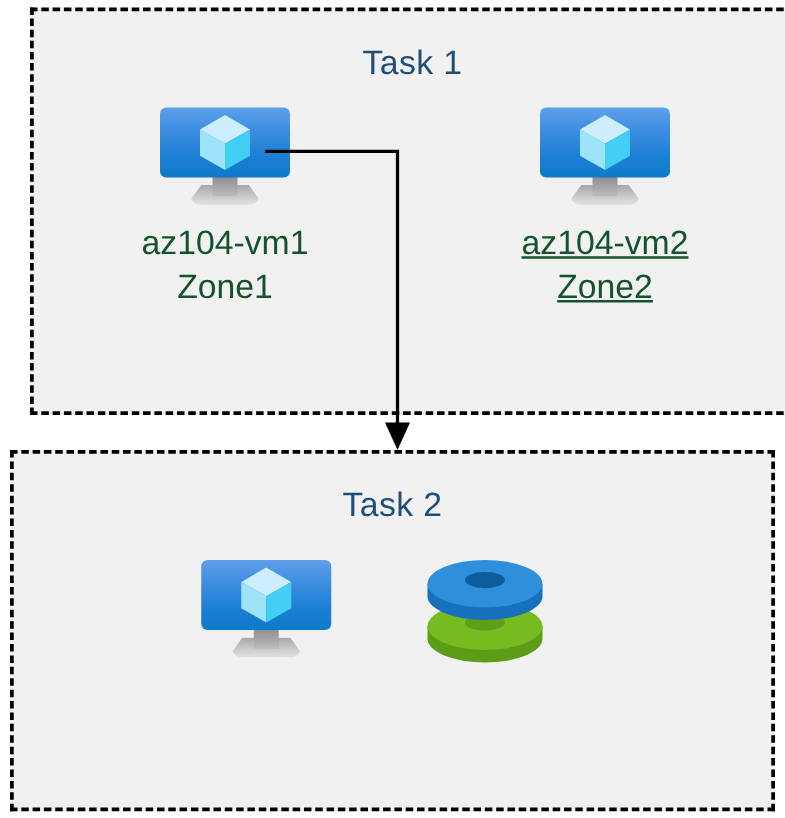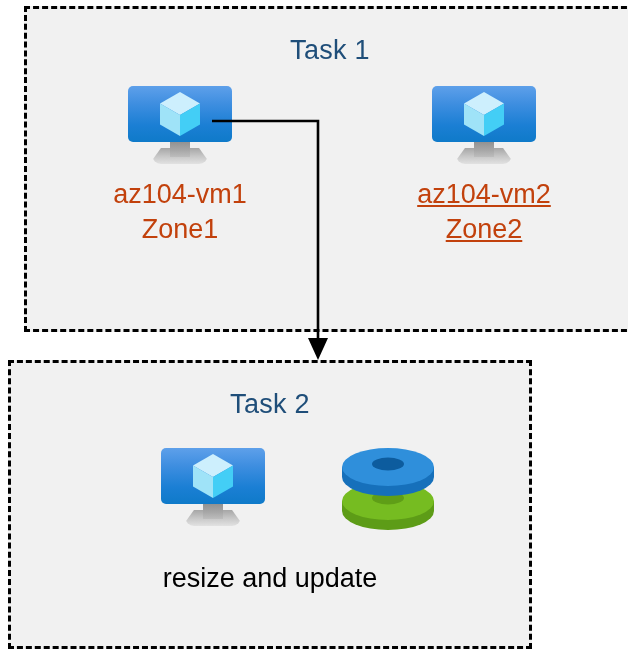--- a/index.html
+++ b/index.html
@@ -31,21 +31,21 @@
   }
   #task-box-1 {
     left: 24px;
     top: 6px;
     width: 612px;
     height: 326px;
   }
   #task-box-2 {
     left: 8px;
     top: 360px;
-    width: 524px;
+    width: 612px;
     height: 289px;
   }
 
   .task-title {
     position: absolute;
     left: 0;
     right: 0;
     text-align: center;
     color: #1f4e79;
     font-size: 27px;
@@ -103,21 +103,21 @@
   .disk-icon {
     position: absolute;
     width: 100px;
     height: 86px;
   }
 
   
   .node-label {
     position: absolute;
     text-align: center;
-    color: #c2410c;
+    color: #14532d;
     font-size: 27px;
     line-height: 1.28;
     font-family: "Liberation Sans", sans-serif;
     white-space: pre-line;
   }
 
   .caption {
     position: absolute;
     text-align: center;
     color: #000000;
@@ -204,21 +204,20 @@
         </g>
 
         <g>
           <path d="M4,22 L4,32 A46,19 0 0 0 96,32 L96,22 Z" fill="#1670bb"></path>
           <ellipse cx="50" cy="22" rx="46" ry="19" fill="#2f8fdb"></ellipse>
           <ellipse cx="50" cy="19" rx="16" ry="6.5" fill="#0d5c9e"></ellipse>
         </g>
       </svg>
     </div>
 
-    <div class="caption" style="left:0; right:0; top:200px;">resize and update</div>
 
   </div>
 
   <svg class="connector" viewBox="0 0 628 654">
     <path d="M212,121 L318,121 L318,345" fill="none" stroke="#000000" stroke-width="2.6" stroke-linejoin="miter"></path>
     <polygon points="318,360 308,338 328,338" fill="#000000"></polygon>
   </svg>
 
 </div>
 

